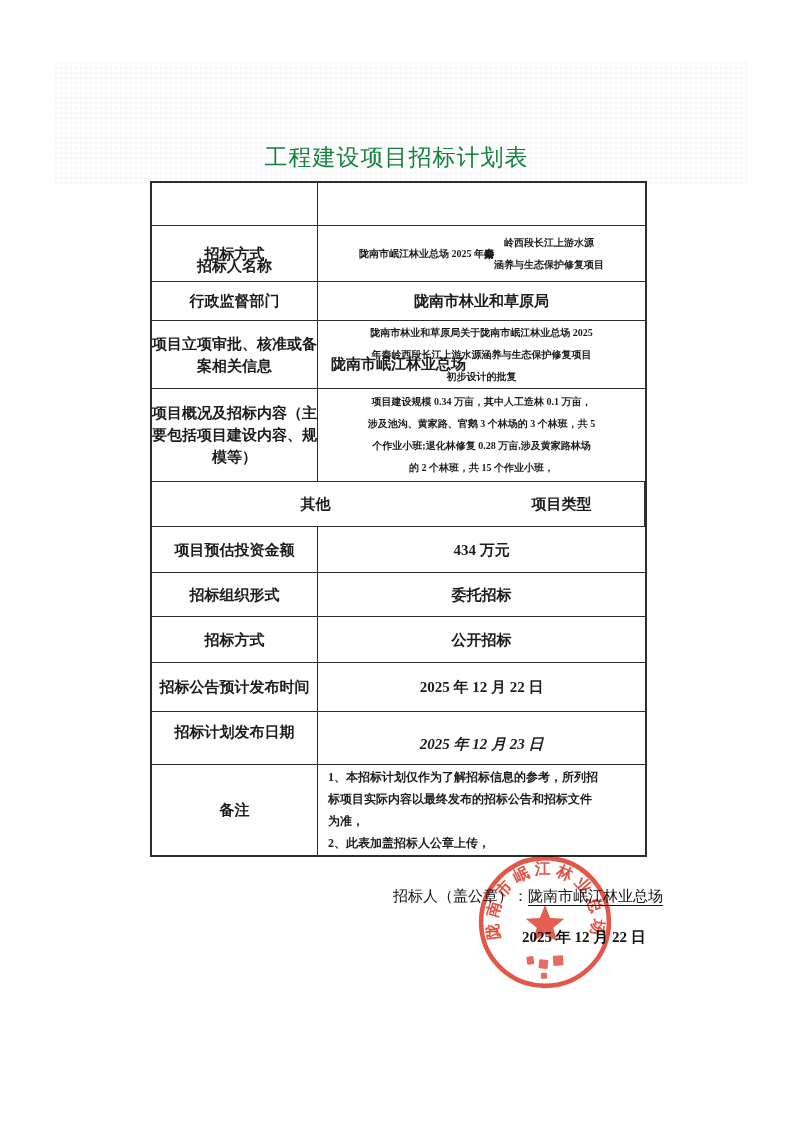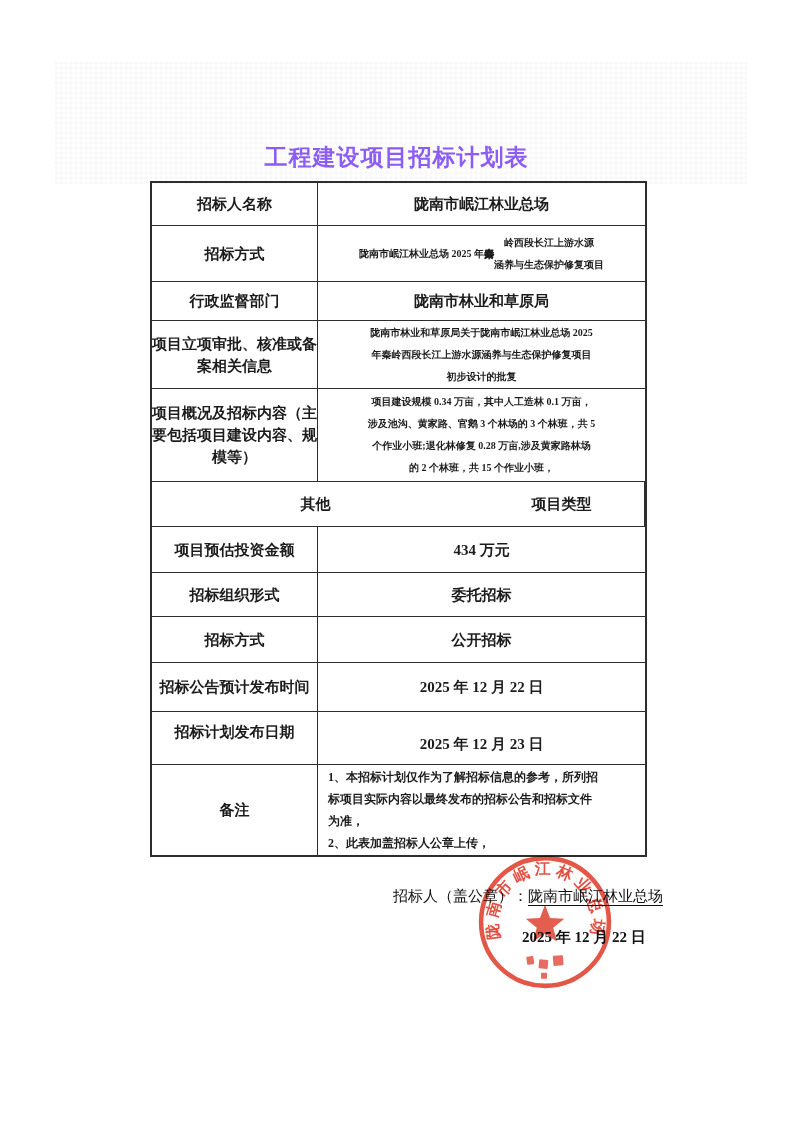--- a/index.html
+++ b/index.html
@@ -12,45 +12,45 @@
   }
   .scan-noise {
     position:absolute; left:55px; top:62px; width:692px; height:122px;
     background:
       repeating-linear-gradient(0deg, rgba(0,0,0,0.015) 0 2px, transparent 2px 5px),
       repeating-linear-gradient(90deg, rgba(0,0,0,0.015) 0 2px, transparent 2px 5px);
     pointer-events:none;
   }
   .doc-title {
     position:absolute; top:142px; left:0; width:100%;
-    text-align:center; font-size:23px; font-weight:700; letter-spacing:1px;
-    color:#8b5cf6;
+    text-align:center; font-size:23px; font-weight:400; letter-spacing:1px;
+    color:#15803d;
   }
   .form-table {
     position:absolute; left:150px; top:181px; width:497px;
     border:2px solid #2d2d2d;
   }
   .tr { display:flex; border-top:1.5px solid #2d2d2d; }
-  .tr:first-child { border-top:none; }
+  .tr:first-child { border-top:none;flex-direction:column; }
   .td { display:flex; align-items:center; justify-content:center; }
   .td.label {
     width:166px; flex:0 0 166px; border-right:1.5px solid #2d2d2d;
     text-align:center; font-size:15px; font-weight:600;
     white-space:pre; line-height:22px; padding:2px 4px;
   }
   .td.value {
     flex:1; text-align:center; font-size:15px; font-weight:600;
     white-space:pre; line-height:22px; padding:4px 6px;
   }
   .td.value.multi { font-size:10px; }
   .td.value.notes {
     justify-content:flex-start; text-align:left; align-items:center;
     padding-left:10px; font-size:12px;
   }
-  .td.value.low { padding-top:16px; }
+  .td.value.low { padding-top:16px;font-style:italic; }
   .td.label.high { padding-bottom:14px; }
   .overstruck { font-weight:800; text-shadow:0.6px 0 0 currentColor, 0 0.5px 0 currentColor; }
 
   .sig-line {
     position:absolute; left:393px; top:887px; font-size:15px; font-weight:400;
     white-space:nowrap; color:#111;
   }
   .sig-name { border-bottom:1.6px solid #111; padding-bottom:1px; }
   .sig-date {
     position:absolute; left:522px; top:928px; font-size:15px; font-weight:600;

